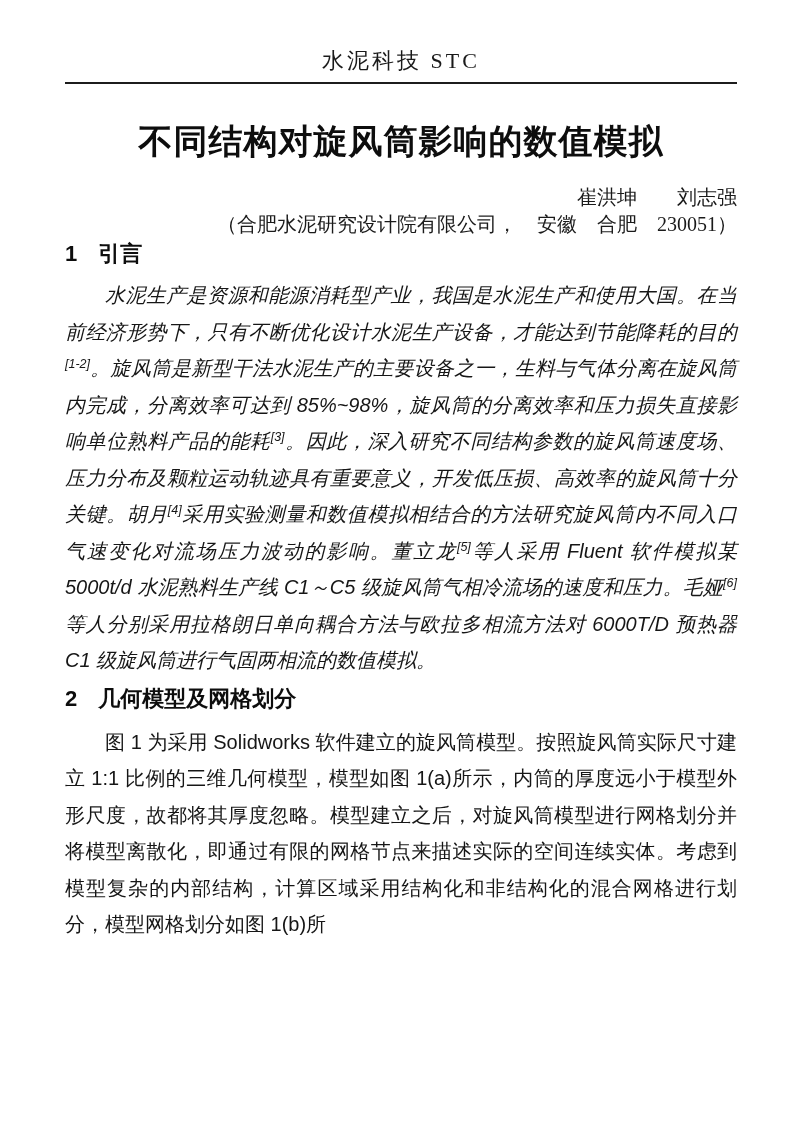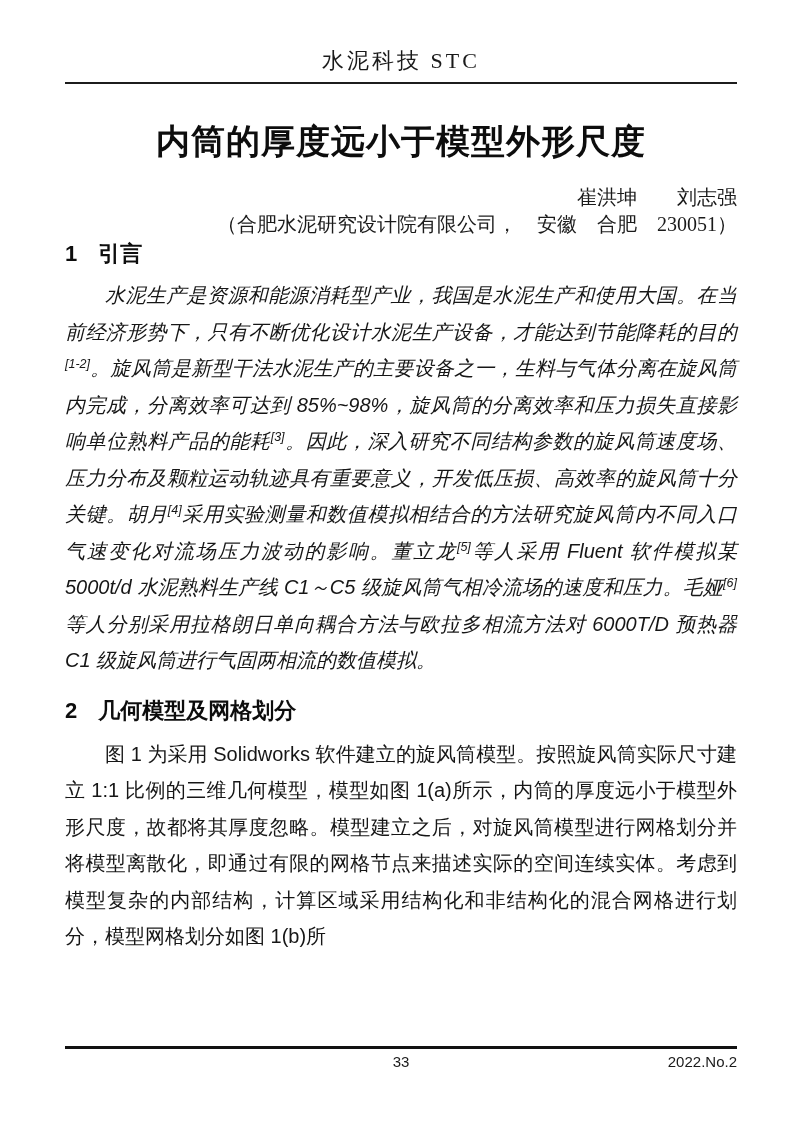--- a/index.html
+++ b/index.html
@@ -61,21 +61,21 @@
     color: #1a1a1a;
   }
   h2.section-heading {
     margin: 0;
     font-size: 22px;
     line-height: 32px;
     font-weight: 700;
     color: #0d0d0d;
   }
   h2.sec-1 { }
-  h2.sec-2 { margin-top: 16px; }
+  h2.sec-2 { margin-top: 4px; }
   .sec-num {
     display: inline-block;
     margin-right: 21px;
   }
   p.body-para {
     margin: 0;
     font-size: 20px;
     line-height: 36.5px;
     text-align: justify;
     text-indent: 2em;
@@ -122,35 +122,28 @@
   }
 </style>
 </head>
 <body>
 
 <div class="page">
 
   <div class="masthead">水泥科技 STC</div>
   <hr class="header-rule">
 
-  <h1 class="paper-title">内筒的厚度远小于模型外形尺度</h1>
+  <h1 class="paper-title">不同结构对旋风筒影响的数值模拟</h1>
 
   <div class="authors">崔洪坤　　刘志强</div>
   <div class="affiliation">（合肥水泥研究设计院有限公司，　安徽　合肥　230051）</div>
 
   <h2 class="section-heading sec-1"><span class="sec-num">1</span><span>引言</span></h2>
 
   <p class="body-para p-first"><span>水泥生产是资源和能源消耗型产业，我国是水泥生产和使用大国。在当前经济形势下，只有不断优化设计水泥生产设备，才能达到节能降耗的目的</span><sup class="cite">[1-2]</sup><span>。旋风筒是新型干法水泥生产的主要设备之一，生料与气体分离在旋风筒内完成，分离效率可达到 85%~98%，旋风筒的分离效率和压力损失直接影响单位熟料产品的能耗</span><sup class="cite">[3]</sup><span>。因此，深入研究不同结构参数的旋风筒速度场、压力分布及颗粒运动轨迹具有重要意义，开发低压损、高效率的旋风筒十分关键。胡月</span><sup class="cite">[4]</sup><span>采用实验测量和数值模拟相结合的方法研究旋风筒内不同入口气速变化对流场压力波动的影响。董立龙</span><sup class="cite">[5]</sup><span>等人采用 Fluent 软件模拟某 5000t/d 水泥熟料生产线 C1～C5 级旋风筒气相冷流场的速度和压力。毛娅</span><sup class="cite">[6]</sup><span>等人分别采用拉格朗日单向耦合方法与欧拉多相流方法对 6000T/D 预热器 C1 级旋风筒进行气固两相流的数值模拟。</span></p>
 
 
   <h2 class="section-heading sec-2"><span class="sec-num">2</span><span>几何模型及网格划分</span></h2>
 
   <p class="body-para p-after-head">图 1 为采用 Solidworks 软件建立的旋风筒模型。按照旋风筒实际尺寸建立 1:1 比例的三维几何模型，模型如图 1(a)所示，内筒的厚度远小于模型外形尺度，故都将其厚度忽略。模型建立之后，对旋风筒模型进行网格划分并将模型离散化，即通过有限的网格节点来描述实际的空间连续实体。考虑到模型复杂的内部结构，计算区域采用结构化和非结构化的混合网格进行划分，模型网格划分如图 1(b)所</p>
 
-  <div class="footer">
-    <hr class="footer-rule">
-    <div class="footer-row">
-      <span class="page-number">33</span>
-      <span class="issue-number">2022.No.2</span>
-    </div>
-  </div>
 
 </div>
 
 </body></html>

